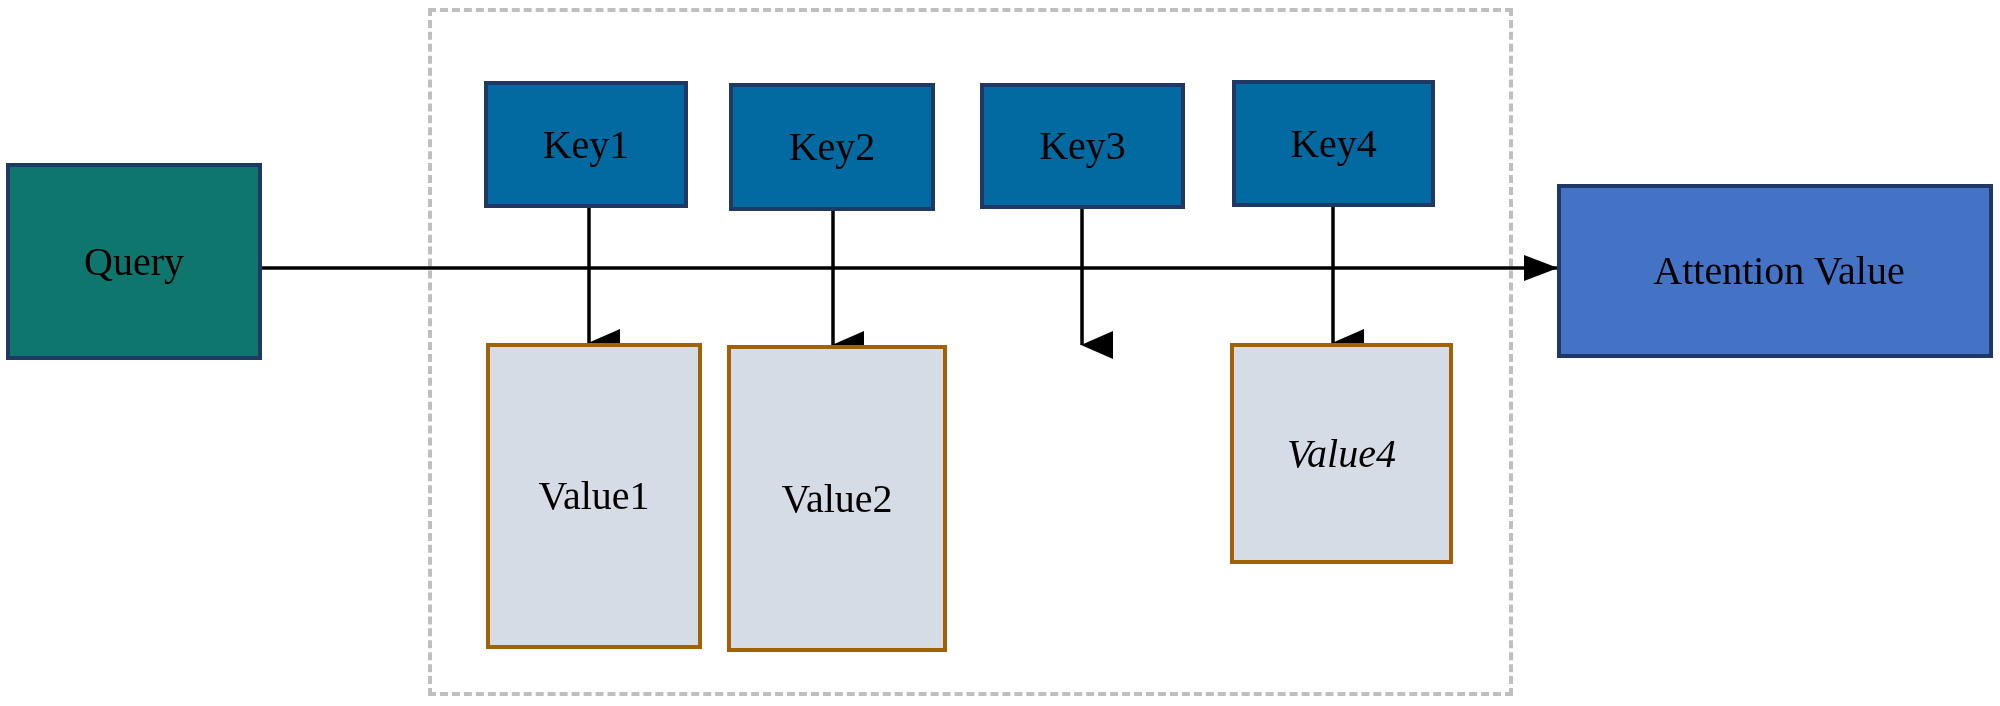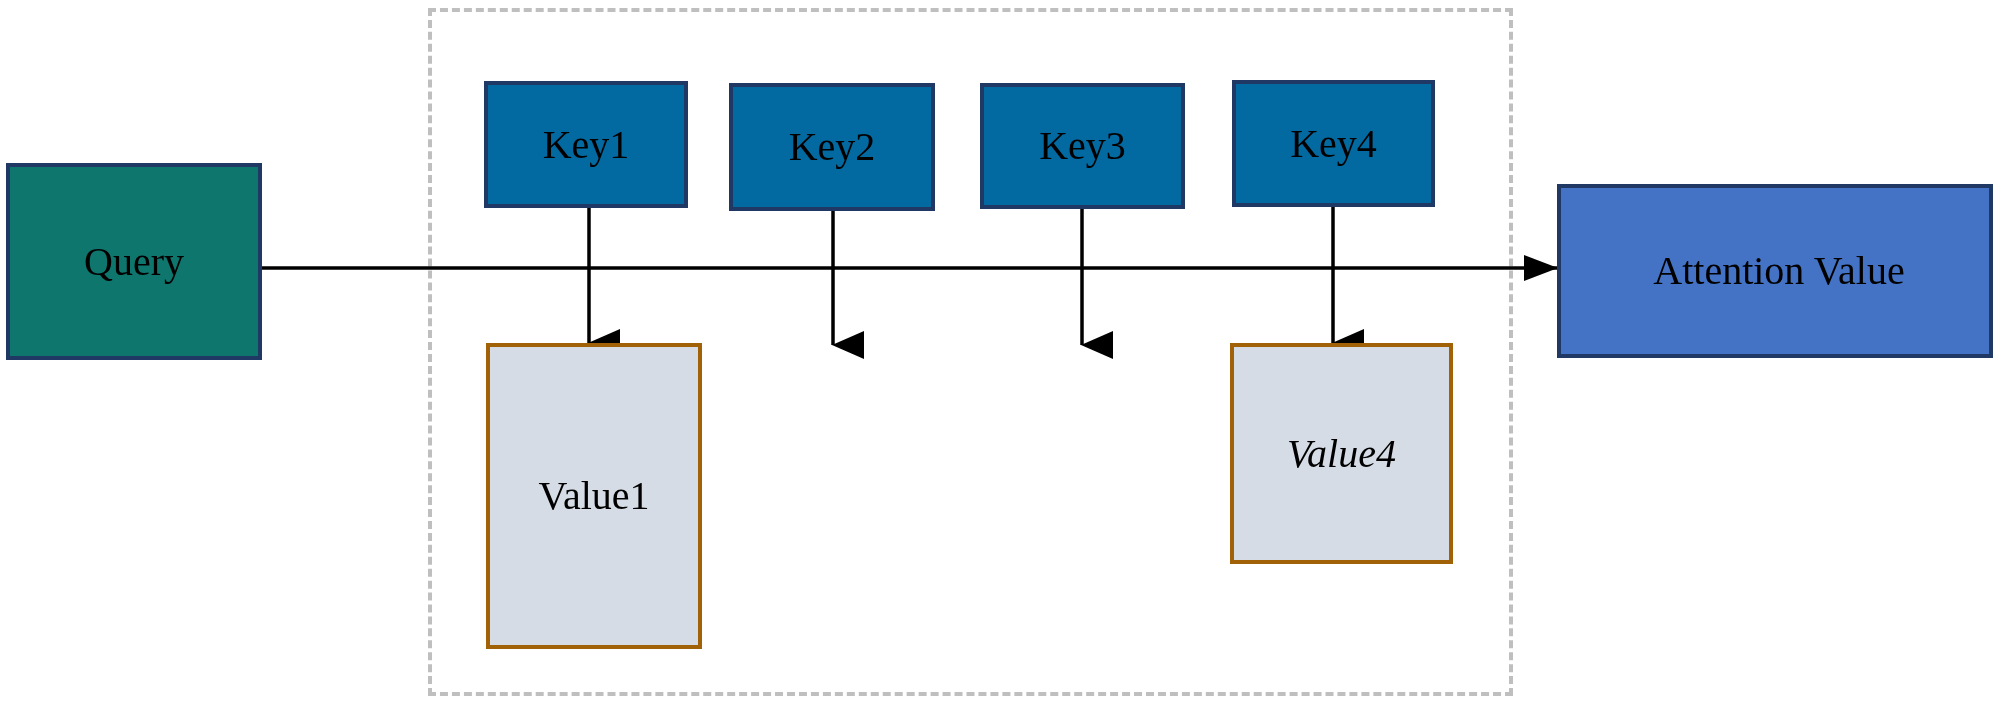--- a/index.html
+++ b/index.html
@@ -103,20 +103,23 @@
   <div class="node key" style="left: 980px; top: 83px; width: 205px; height: 126px;">
     <span>Key3</span>
   </div>
   <div class="node key" style="left: 1232px; top: 80px; width: 203px; height: 127px;">
     <span>Key4</span>
   </div>
 
   <div class="node value" style="left: 486px; top: 343px; width: 216px; height: 306px;">
     <span>Value1</span>
   </div>
+  <div class="node value" style="left: 727px; top: 345px; width: 220px; height: 307px;">
+    <span>Value2</span>
+  </div>
   <div class="node value" style="left: 1230px; top: 343px; width: 223px; height: 221px; font-style: italic;">
     <span>Value4</span>
   </div>
 
   <div class="node attention" style="left: 1557px; top: 184px; width: 436px; height: 174px;">
     <span>Attention Value</span>
   </div>
 
 </div>
 

